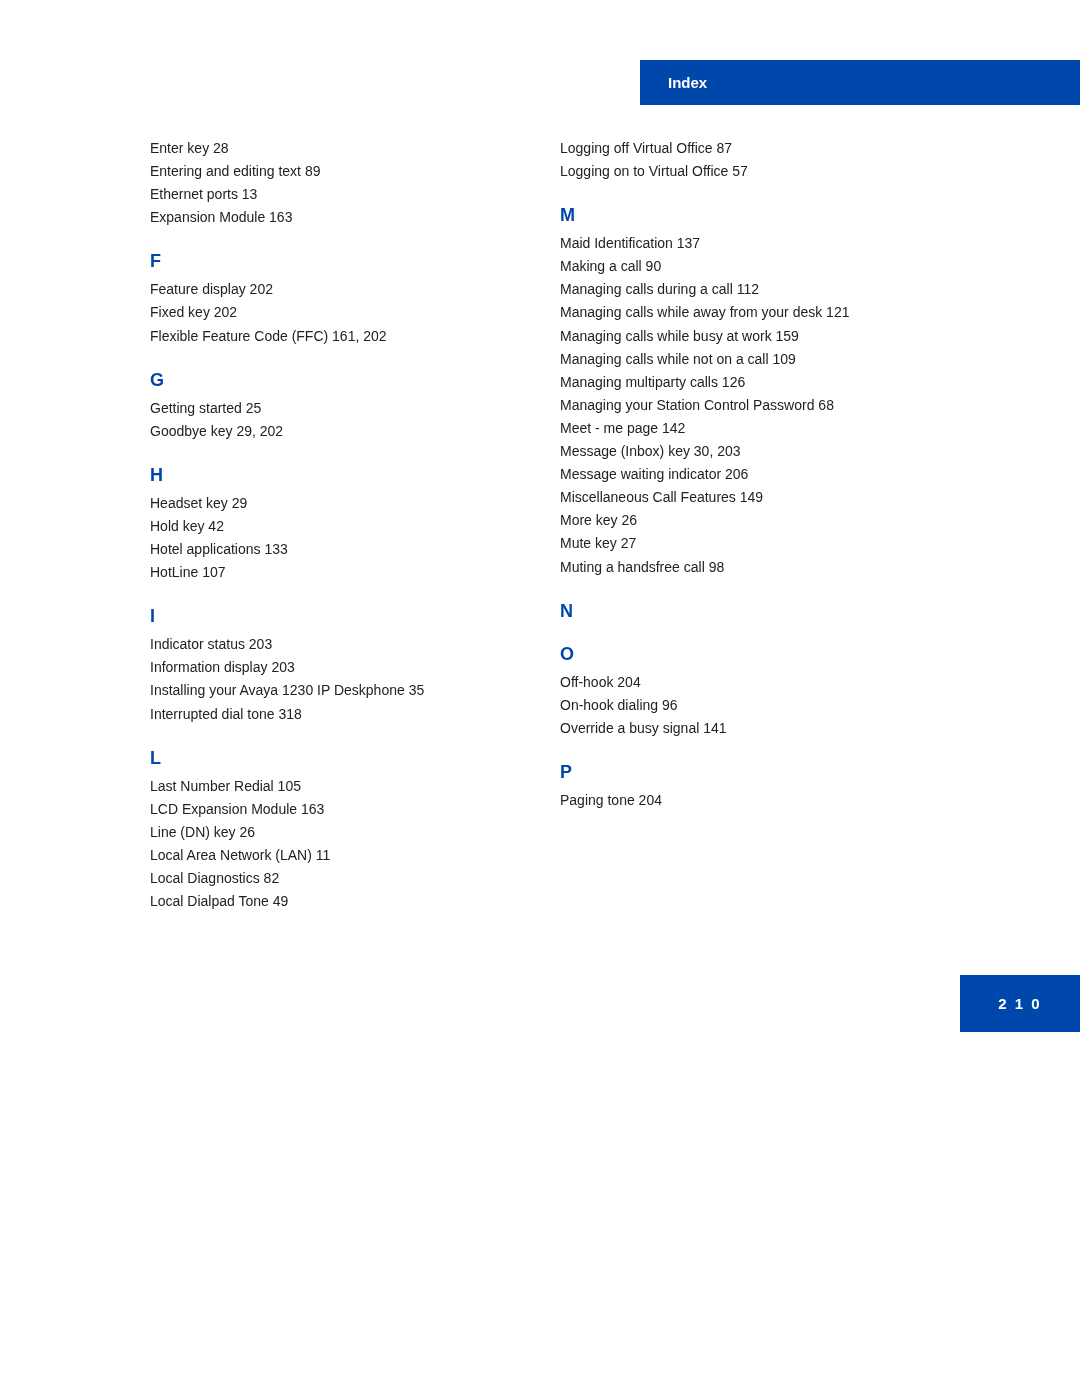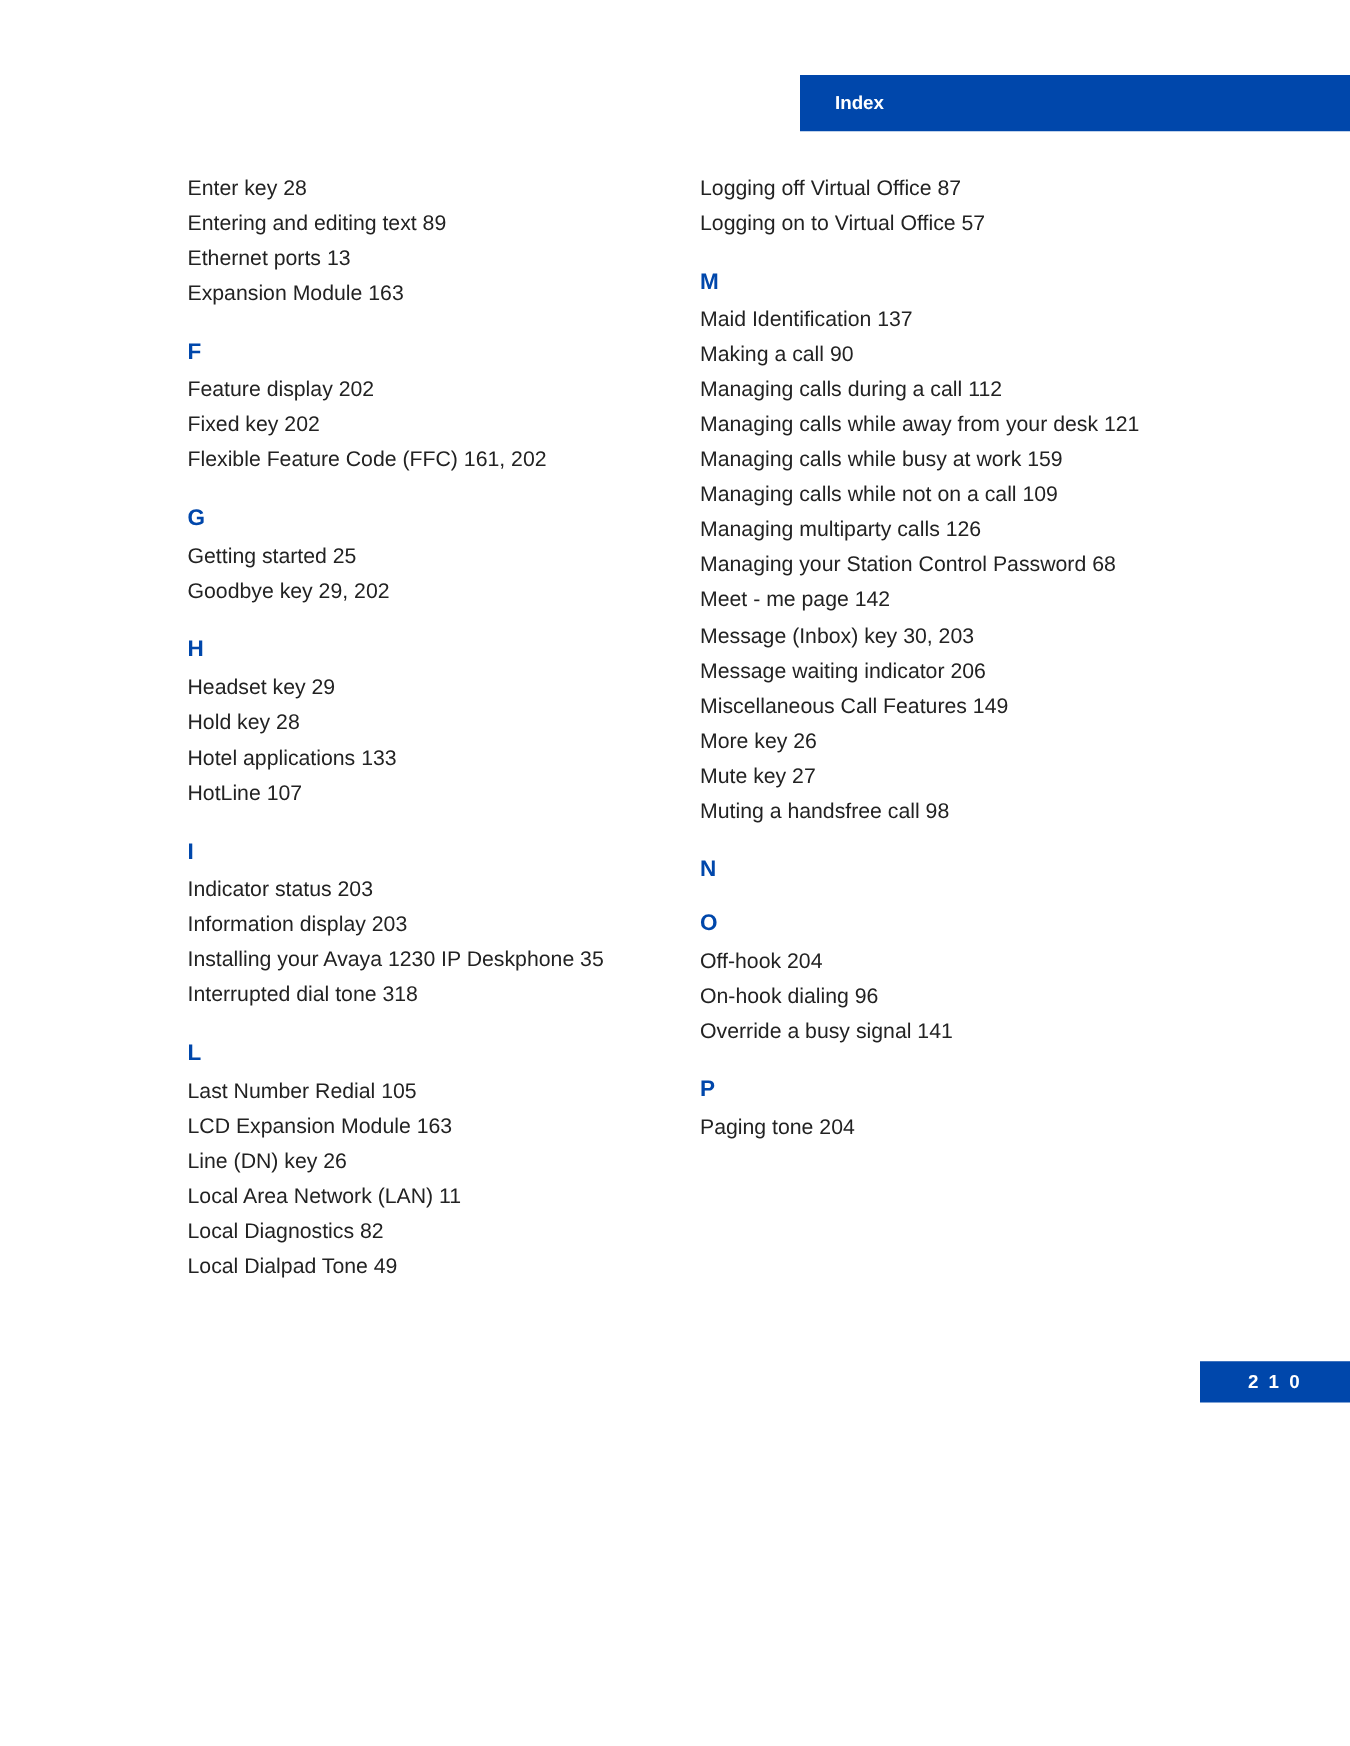--- a/index.html
+++ b/index.html
@@ -50,28 +50,28 @@
       margin-bottom: 22px;
     }
     .section-letter {
       color: #0047AB;
       font-weight: bold;
       font-size: 18px;
       margin-bottom: 6px;
       margin-top: 4px;
     }
     .entry {
-      font-size: 17px;
+      font-size: 14px;
       line-height: 1.65;
       color: #222222;
     }
     .footer-bar {
       background: #0047AB;
       width: 120px;
-      padding: 8px 20px;
+      padding: 20px 20px;
       margin-left: 150px;
       margin-top: 40px;
       text-align: center;
     }
     .footer-bar .page-number {
       color: #ffffff;
       font-weight: bold;
       font-size: 15px;
       letter-spacing: 2px;
     }
@@ -101,21 +101,21 @@
           <div class="entry">Flexible Feature Code (FFC) 161, 202</div>
         </div>
         <div class="section">
           <div class="section-letter">G</div>
           <div class="entry">Getting started 25</div>
           <div class="entry">Goodbye key 29, 202</div>
         </div>
         <div class="section">
           <div class="section-letter">H</div>
           <div class="entry">Headset key 29</div>
-          <div class="entry">Hold key 28</div>
+          <div class="entry">Hold key 42</div>
           <div class="entry">Hotel applications 133</div>
           <div class="entry">HotLine 107</div>
         </div>
         <div class="section">
           <div class="section-letter">I</div>
           <div class="entry">Indicator status 203</div>
           <div class="entry">Information display 203</div>
           <div class="entry">Installing your Avaya 1230 IP Deskphone 35</div>
           <div class="entry">Interrupted dial tone 318</div>
         </div>

